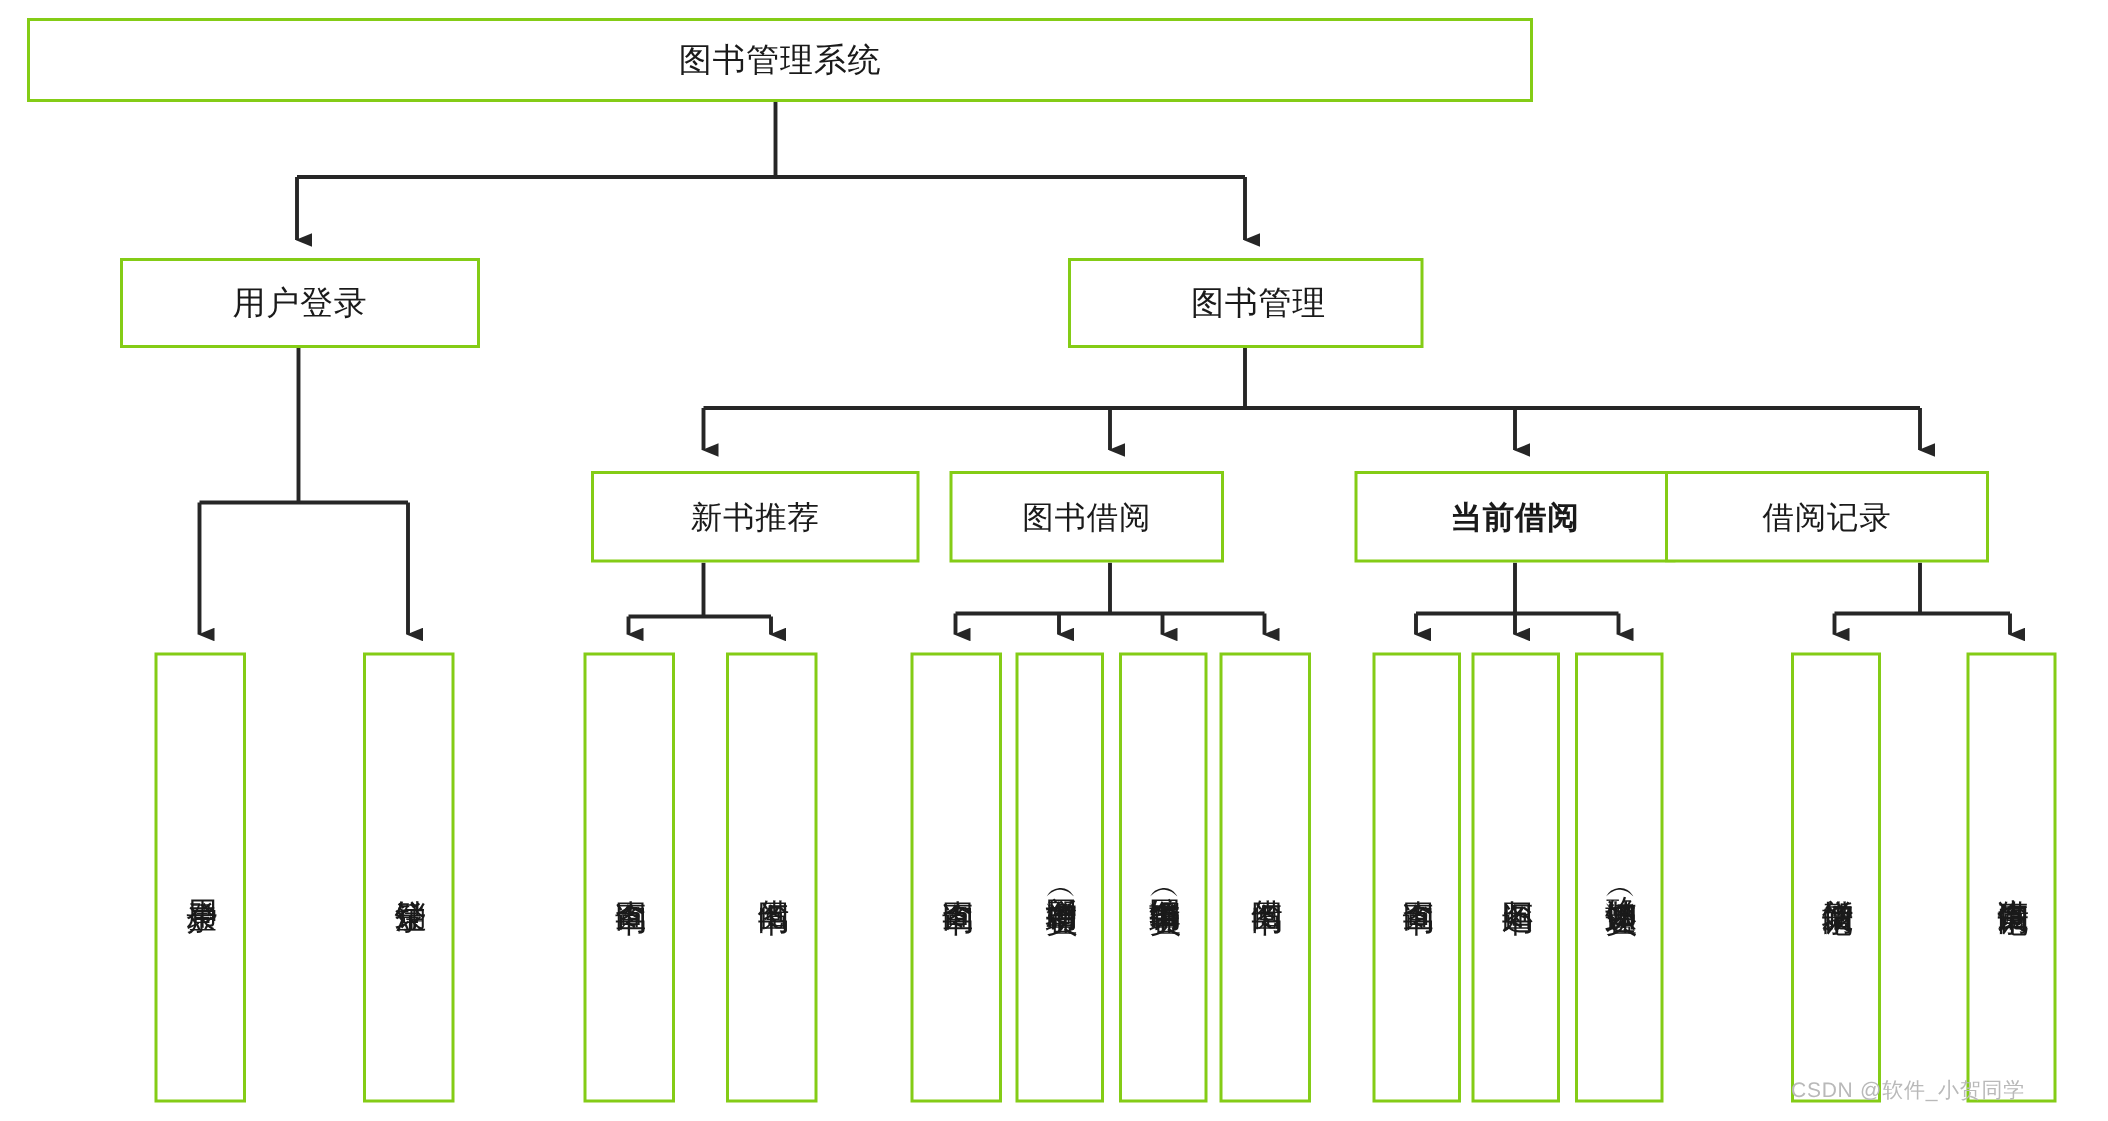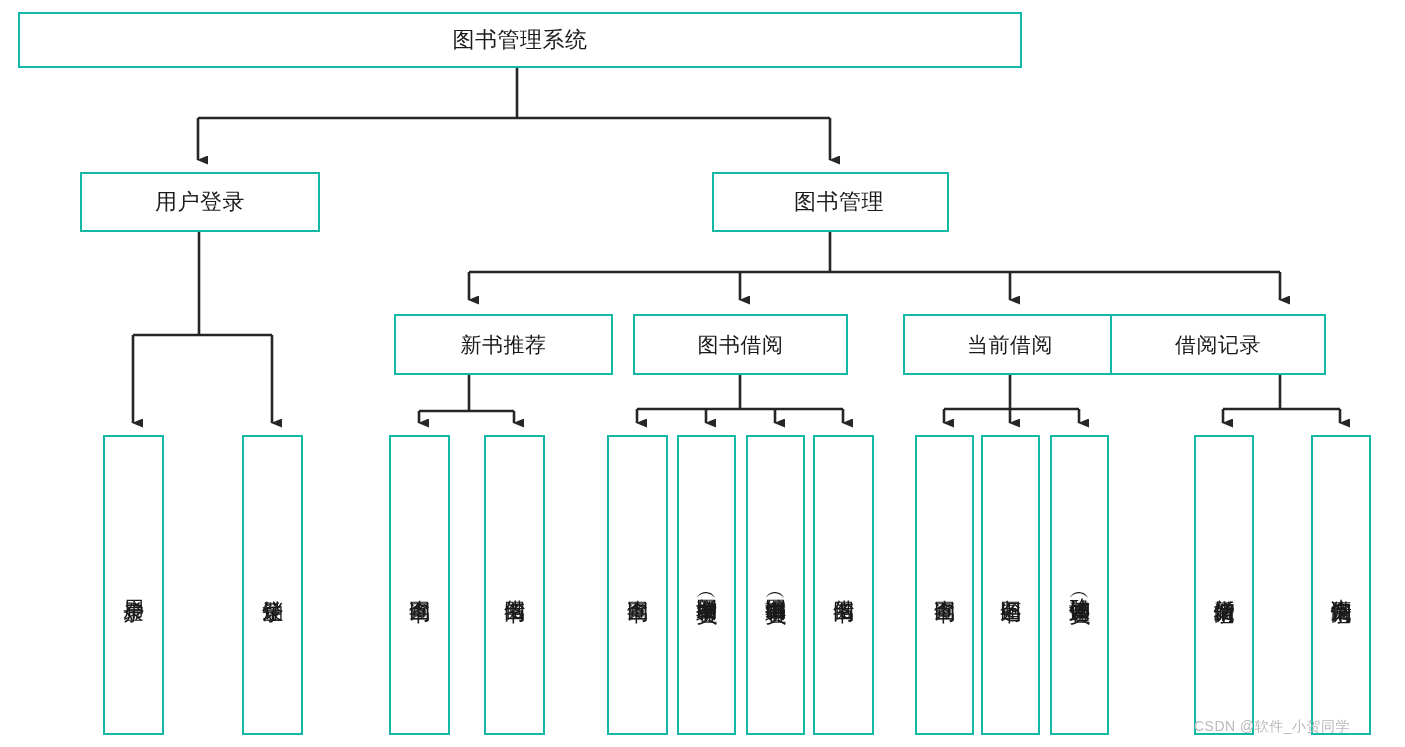--- a/index.html
+++ b/index.html
@@ -17,21 +17,21 @@
     background: #ffffff;
   }
   svg.lines {
     position: absolute;
     left: 0; top: 0;
     width: 1405px; height: 747px;
     pointer-events: none;
   }
   .node {
     position: absolute;
-    border: 2px solid #14b8a6;
+    border: 2px solid #84cc16;
     background: #ffffff;
     display: flex;
     align-items: center;
     justify-content: center;
     color: #1a1a1a;
   }
   .node-h {
     font-size: 22px;
     letter-spacing: 0.5px;
     white-space: nowrap;
@@ -111,22 +111,22 @@
       <path d="M1340,409 L1340,423" marker-end="url(#arw)"></path>
     </g>
   </svg>
 
   <div class="node node-h lvl1" style="left:18px; top:12px; width:1004px; height:56px;">图书管理系统</div>
 
   <div class="node node-h lvl1" style="left:80px; top:172px; width:240px; height:60px;">用户登录</div>
   <div class="node node-h lvl1" style="left:712px; top:172px; width:237px; height:60px;padding-left:17px;">图书管理</div>
 
   <div class="node node-h lvl2" style="left:360px; top:314px; width:219px; height:61px;margin-left:34px;">新书推荐</div>
-  <div class="node node-h lvl2" style="left:633px; top:314px; width:215px; height:61px;font-family:Liberation Serif, serif;">图书借阅</div>
-  <div class="node node-h lvl2" style="left:903px; top:314px; width:214px; height:61px;">当前借阅</div>
+  <div class="node node-h lvl2" style="left:633px; top:314px; width:183px; height:61px;font-family:Liberation Serif, serif;">图书借阅</div>
+  <div class="node node-h lvl2" style="left:903px; top:314px; width:214px; height:61px;font-weight:bold;">当前借阅</div>
   <div class="node node-h lvl2" style="left:1110px; top:314px; width:216px; height:61px;">借阅记录</div>
 
   <div class="node node-v" style="left:103px; top:435px; width:61px; height:300px;">用户登录</div>
   <div class="node node-v" style="left:242px; top:435px; width:61px; height:300px;">注销登录</div>
 
   <div class="node node-v" style="left:389px; top:435px; width:61px; height:300px;">查询图书</div>
   <div class="node node-v" style="left:484px; top:435px; width:61px; height:300px;">借阅图书</div>
 
   <div class="node node-v" style="left:607px; top:435px; width:61px; height:300px;">查询图书</div>
   <div class="node node-v" style="left:677px; top:435px; width:59px; height:300px;">新增图书（管理员）</div>

